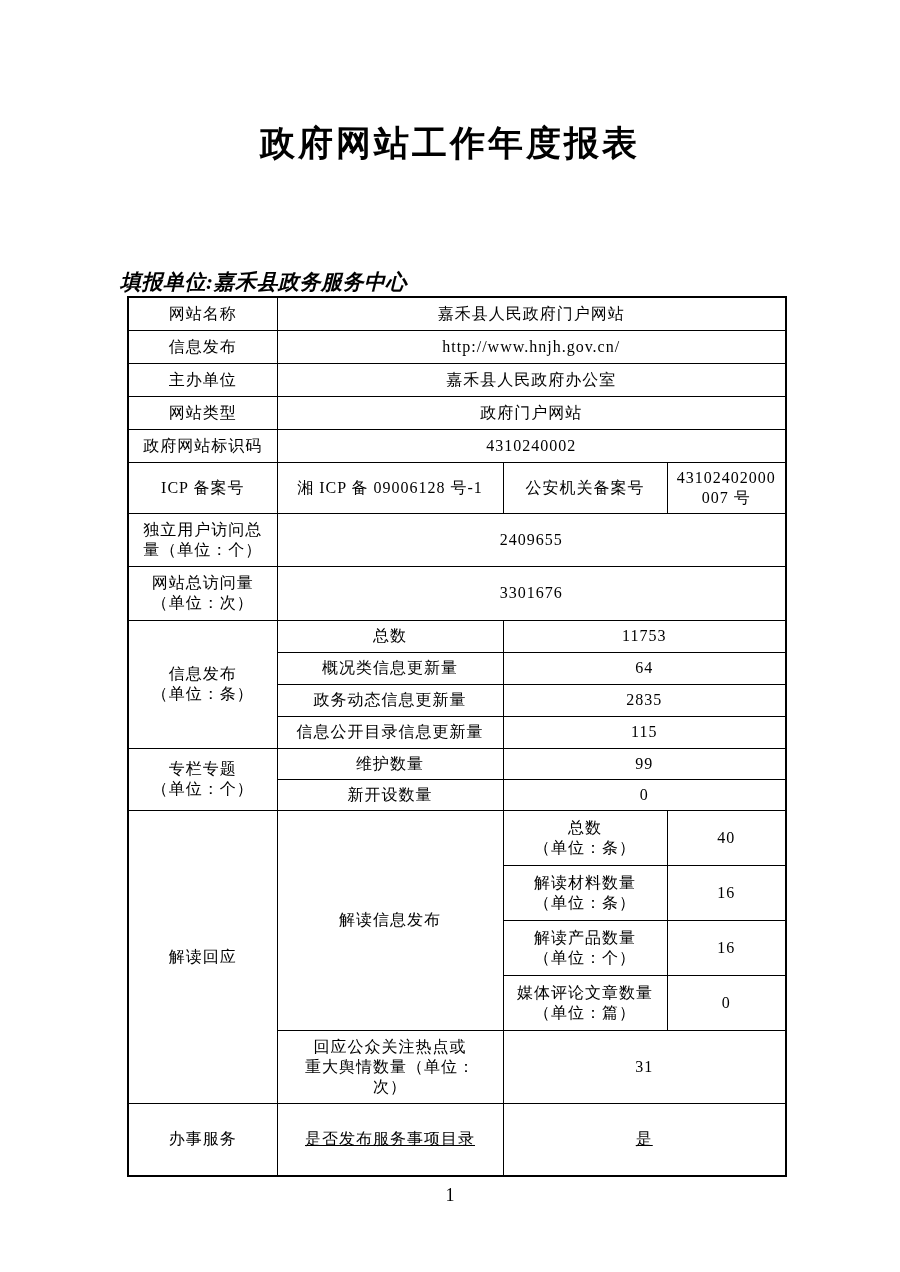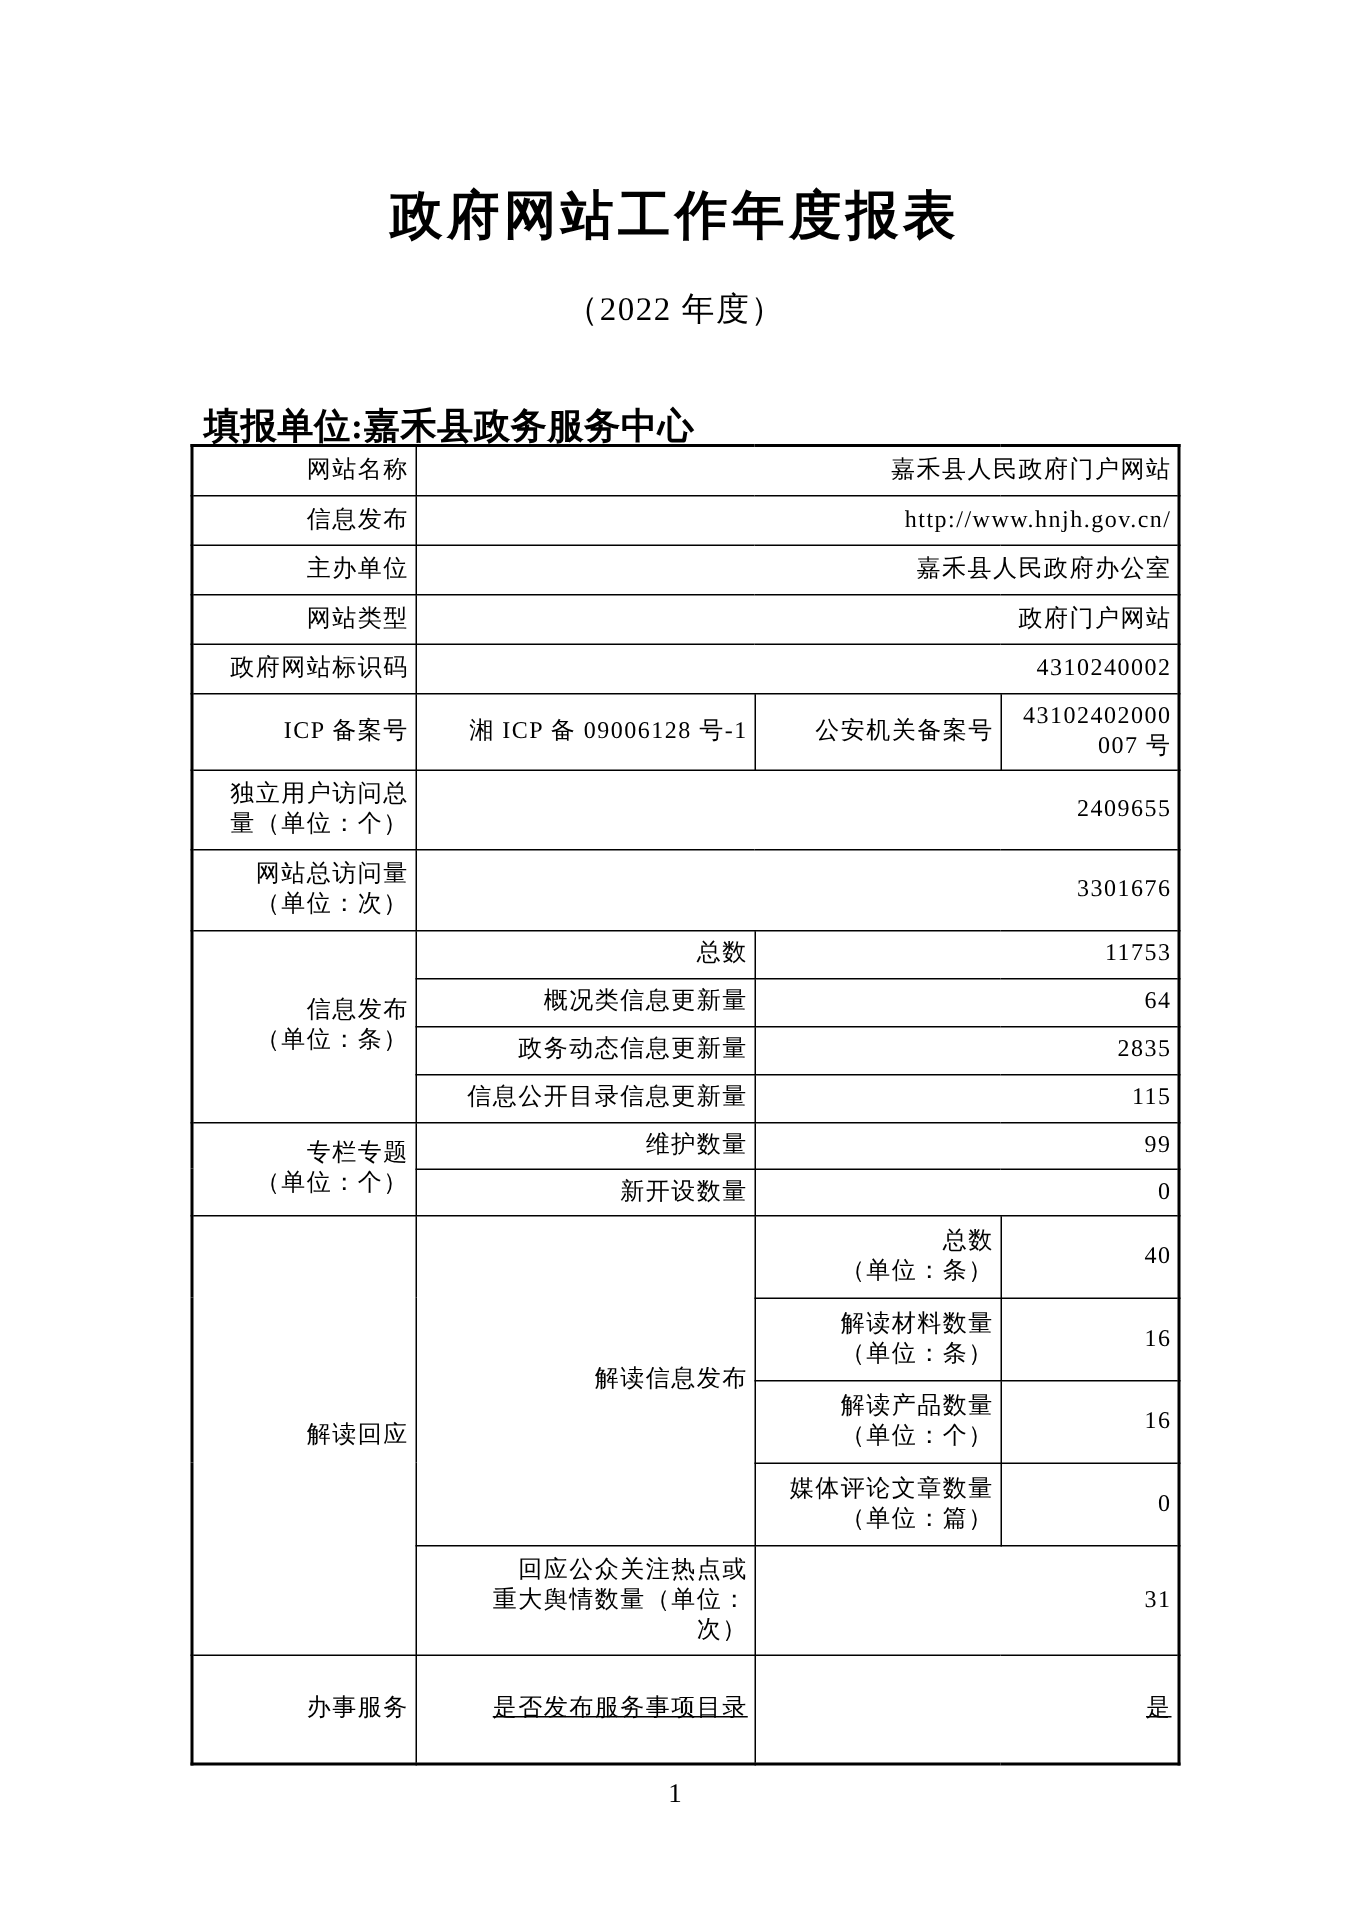--- a/index.html
+++ b/index.html
@@ -23,36 +23,37 @@
   }
   .doc-subtitle{
     position:absolute;
     top:191px; left:0; width:100%;
     text-align:center;
     font-size:22px;
     letter-spacing:1px;
   }
   .unit-line{
     position:absolute;
-    top:268px; left:136px;
-    font-size:24px;
+    top:268px; left:120px;
+    font-size:21px;
     font-weight:bold;
     letter-spacing:0.5px;
+    font-style:italic;
   }
   table.report{
     position:absolute;
     top:296px; left:127px;
     width:660px;
     border-collapse:collapse;
     table-layout:fixed;
     border:2px solid #000000;
   }
   table.report td{
     border:1px solid #000000;
-    text-align:right;
+    text-align:center;
     vertical-align:middle;
     font-size:16px;
     line-height:20px;
     letter-spacing:1px;
     white-space:pre-line;
     padding:1px 4px;
     overflow:hidden;
   }
   .h33{height:33px}.h51{height:51px}.h53{height:53px}.h54{height:54px}
   .h32{height:32px}.h31{height:31px}.h55{height:55px}.h57{height:73px}
@@ -65,21 +66,20 @@
     text-align:center;
     font-size:18px;
   }
 </style>
 </head>
 <body>
 
 <div class="page">
 
   <div class="doc-title">政府网站工作年度报表</div>
-  <div class="doc-subtitle">（2022 年度）</div>
   <div class="unit-line">填报单位:嘉禾县政务服务中心</div>
 
   <table class="report">
     <colgroup>
       <col style="width:149px">
         <col style="width:226px">
         <col style="width:164px">
         <col style="width:119px">
     </colgroup>
 

